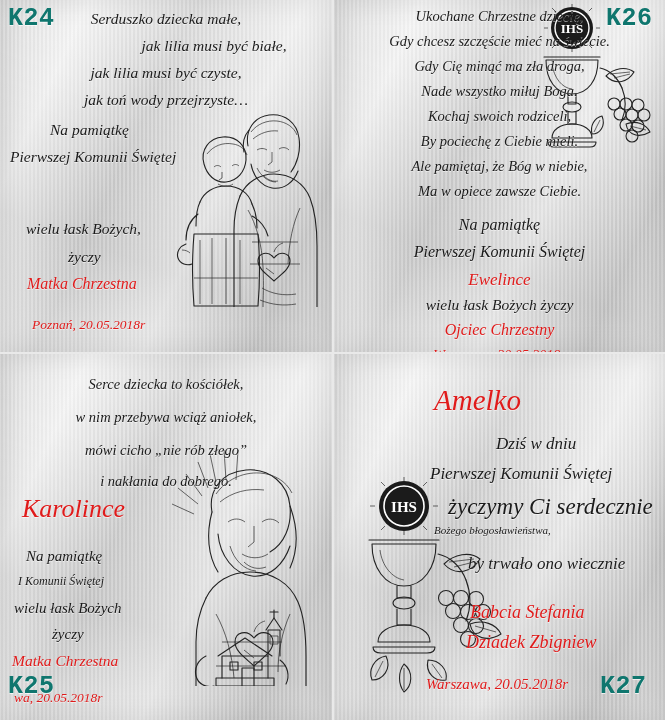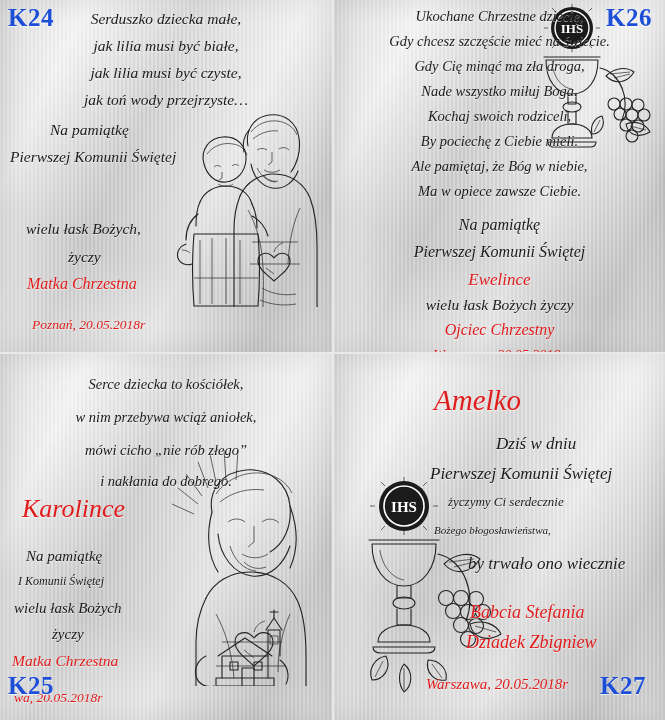--- a/index.html
+++ b/index.html
@@ -34,22 +34,22 @@
     background: linear-gradient(200deg, rgba(255,255,255,0.35) 0%, rgba(255,255,255,0.0) 35%, rgba(0,0,0,0.05) 70%, rgba(255,255,255,0.18) 100%);
     pointer-events: none;
   }
   #p24 { left: 0px;   top: 0px;   width: 332px; height: 352px; }
   #p26 { left: 334px; top: 0px;   width: 331px; height: 352px; }
   #p25 { left: 0px;   top: 354px; width: 332px; height: 366px; }
   #p27 { left: 334px; top: 354px; width: 331px; height: 366px; }
 
   .code {
     position: absolute;
-    color: #1d4ed8;
-    font-family: Liberation Serif, serif;
+    color: #0f766e;
+    font-family: Liberation Mono, monospace;
     font-weight: bold;
     font-size: 25px;
     letter-spacing: 0.5px;
     text-shadow: 0 1px 0 rgba(255,255,255,0.7);
     z-index: 20;
   }
   #code24 { left: 8px;   top: 4px; }
   #code26 { left: 606px; top: 4px; }
   #code25 { left: 8px;   top: 672px; }
   #code27 { left: 600px; top: 672px; }
@@ -138,21 +138,21 @@
       <path class="engrave" d="M46 122c-8 6-12 16-12 26"></path>
 
       <path class="engrave" d="M34 152c-6 2-10 8-8 14 2 6 9 8 14 6"></path>
       <path class="hair" d="M30 158c3 0 6 1 8 3"></path>
 
       <path class="hair" d="M110 196c10 6 22 8 34 6"></path>
       <path class="hair" d="M108 208c12 5 24 6 36 4"></path>
     </svg>
 
     <div class="txt k24a ctr l" style="top:10px;font-family:Liberation Serif, serif;">Serduszko dziecka małe,</div>
-    <div class="txt k24a ctr l" style="top:37px;">jak lilia musi być białe,</div>
+    <div class="txt k24a ctr l" style="top:37px;padding-left:48px;">jak lilia musi być białe,</div>
     <div class="txt k24a ctr l" style="top:64px;">jak lilia musi być czyste,</div>
     <div class="txt k24a ctr l" style="top:91px;">jak toń wody przejrzyste…</div>
     <div class="txt l" style="left:50px; top:121px;">Na pamiątkę</div>
     <div class="txt l" style="left:10px; top:148px;">Pierwszej Komunii Świętej</div>
     <div class="txt l" style="left:26px; top:220px;">wielu łask Bożych,</div>
     <div class="txt l" style="left:68px; top:248px;">życzy</div>
     <div class="txt red" style="left:27px; top:275px; font-size:16px;">Matka Chrzestna</div>
     <div class="txt red" style="left:32px; top:317px; font-size:13.5px;">Poznań, 20.05.2018r</div>
   </div>
 
@@ -327,21 +327,21 @@
       <path class="hair" d="M41 187l-8 16"></path>
       <path class="engrave" d="M86 186c12 0 20 10 18 20-11 2-21-7-18-20z"></path>
       <path class="hair" d="M90 190l10 14"></path>
       <path class="engrave" d="M62 190c-6 8-6 20 0 28 8-6 10-20 0-28z"></path>
       <path class="hair" d="M62 194v22"></path>
     </svg>
 
     <div class="txt red" style="left:100px; top:30px; font-size:29px;">Amelko</div>
     <div class="txt" style="left:162px; top:80px; font-size:17px;">Dziś w dniu</div>
     <div class="txt" style="left:96px; top:110px; font-size:17px;">Pierwszej Komunii Świętej</div>
-    <div class="txt" style="left:114px; top:140px; font-size:13px;">życzymy Ci serdecznie</div>
+    <div class="txt" style="left:114px; top:140px; font-size:23px;">życzymy Ci serdecznie</div>
     <div class="txt" style="left:100px; top:170px; font-size:11px;">Bożego błogosławieństwa,</div>
     <div class="txt" style="left:134px; top:200px; font-size:17px;">by trwało ono wiecznie</div>
     <div class="txt red" style="left:136px; top:248px; font-size:18px;">Babcia Stefania</div>
     <div class="txt red" style="left:132px; top:278px; font-size:18px;">Dziadek Zbigniew</div>
     <div class="txt red" style="left:92px; top:322px; font-size:15px;">Warszawa, 20.05.2018r</div>
   </div>
 
   <div class="code" id="code24">K24</div>
   <div class="code" id="code26">K26</div>
   <div class="code" id="code25">K25</div>

